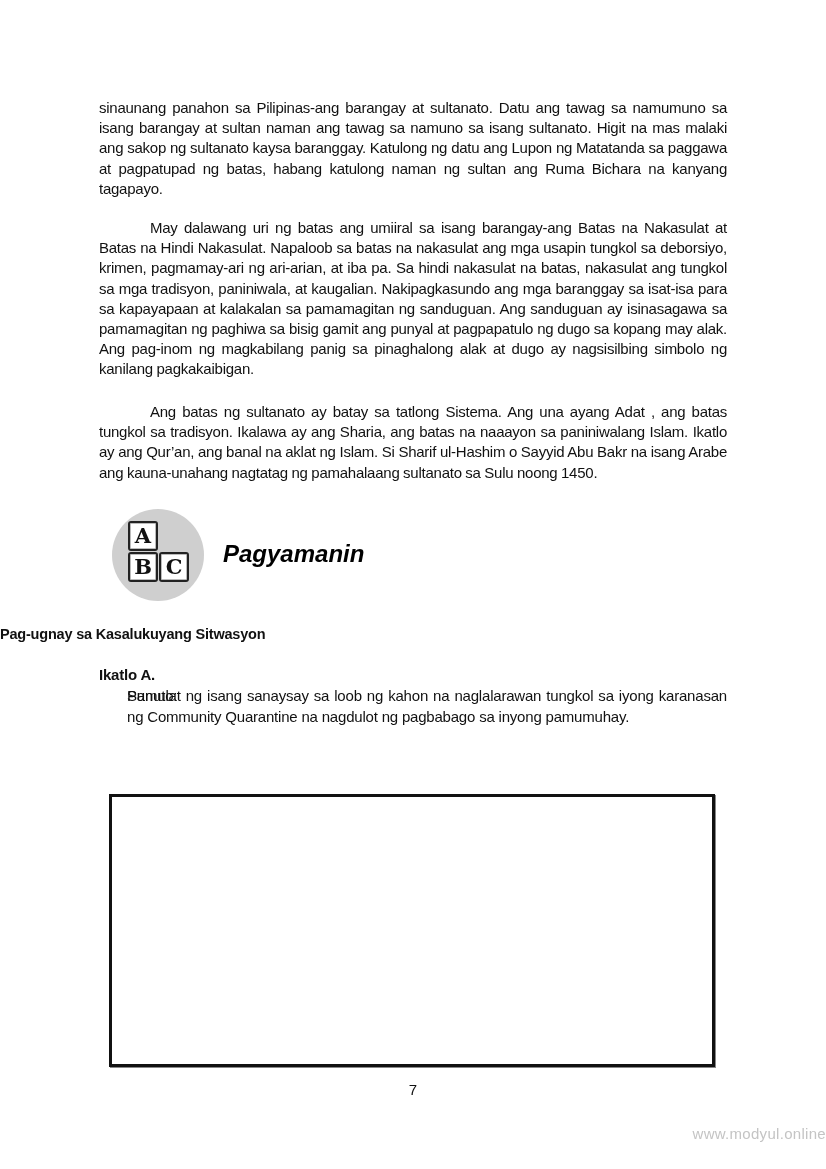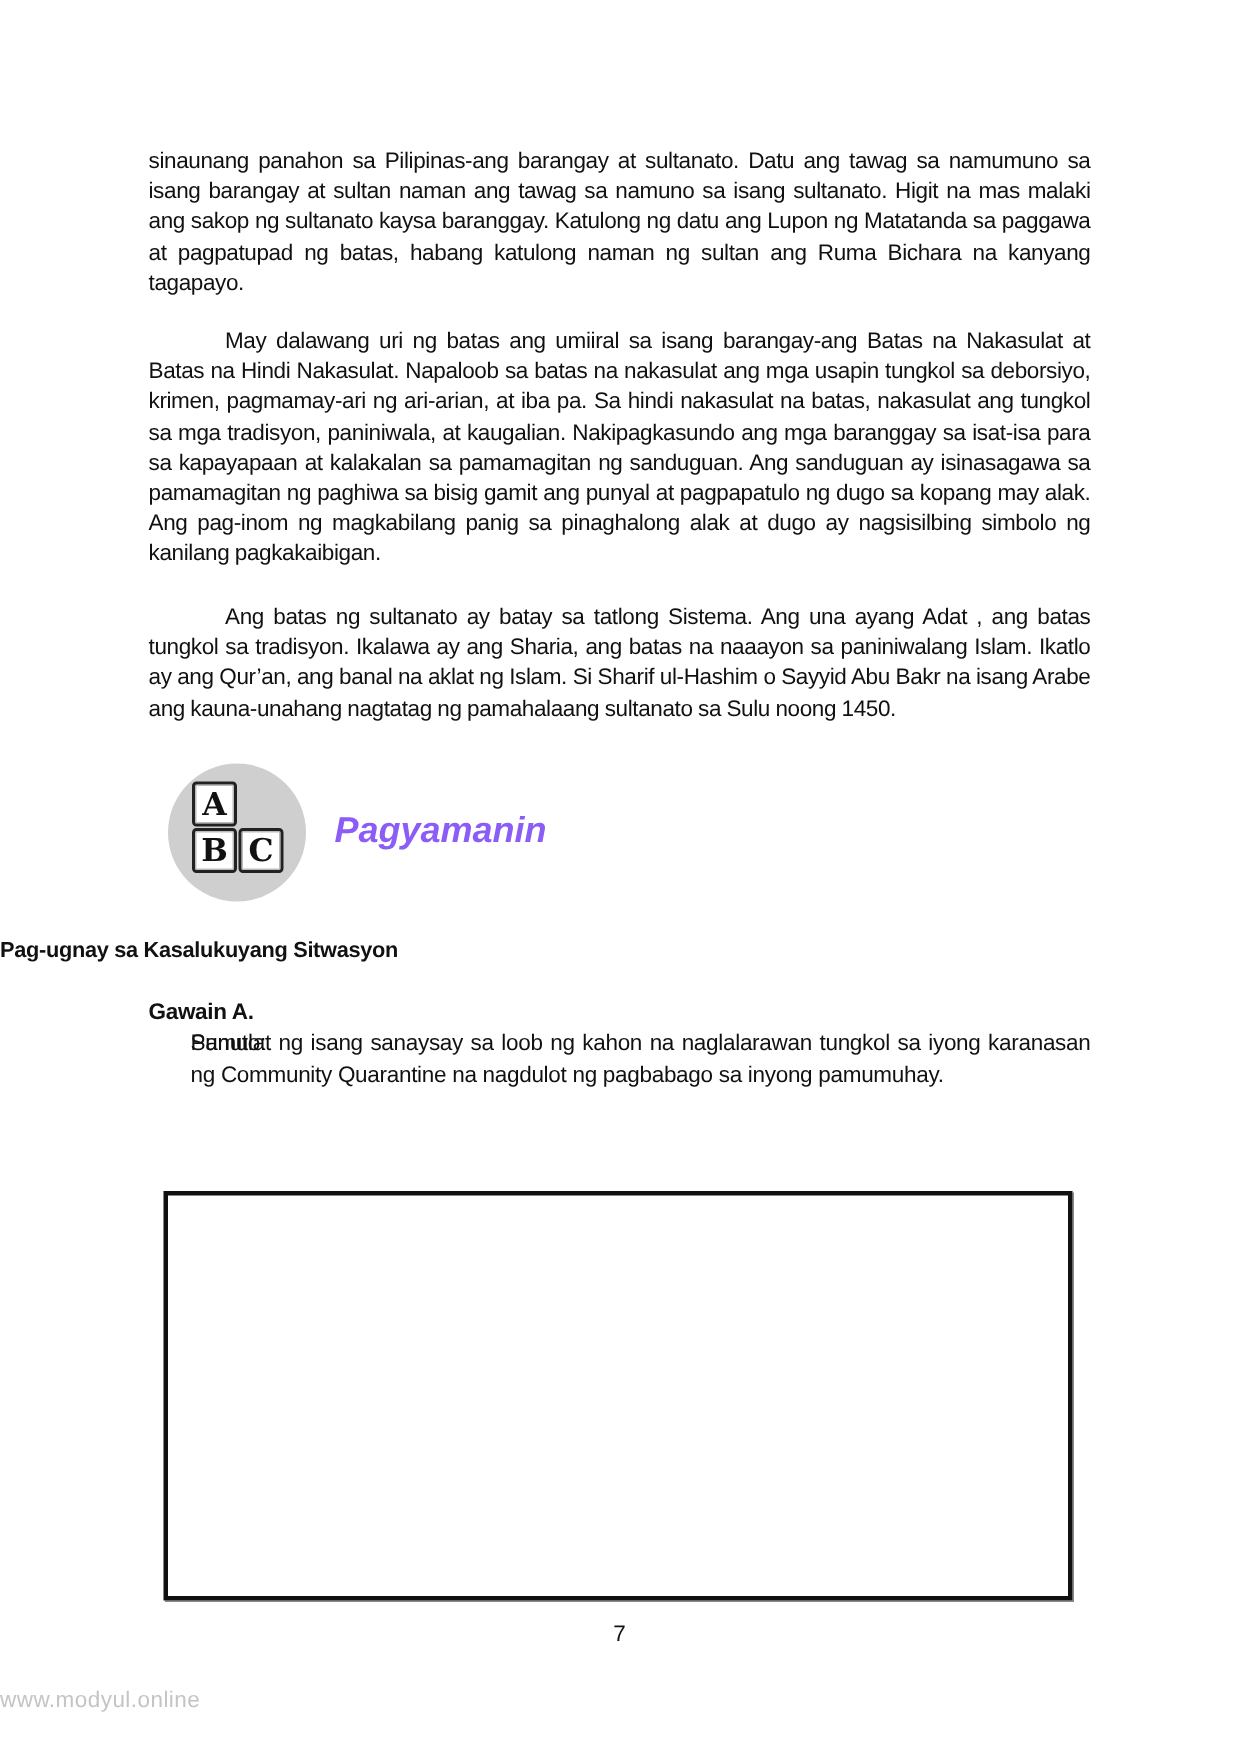--- a/index.html
+++ b/index.html
@@ -19,38 +19,38 @@
   .abc-circle { position: absolute; left: 0; top: 0; width: 92px; height: 92px; border-radius: 50%;
                 background: #cfcfcf; }
   .block { position: absolute; width: 26px; height: 26px; background: #fff; border: 2px solid #222;
            border-radius: 3px; box-shadow: inset 0 0 0 1px #bbb;
            font-family: "DejaVu Serif", serif; font-weight: bold; font-size: 21px; line-height: 26px;
            text-align: center; color: #111; }
   .blk-a { left: 16px; top: 12px; }
   .blk-b { left: 16px; top: 43px; }
   .blk-c { left: 47px; top: 43px; }
   .section-title { position: absolute; left: 111px; top: 31px; font-size: 24px; font-weight: bold;
-                   font-style: italic; color: #8b5cf6; }
+                   font-style: italic; color: #000000; }
 
   .subtitle { position: absolute; left: 0; width: 826px; top: 626px; 
               font-size: 14.5px; font-weight: bold; letter-spacing: -0.2px; }
 
   .activity-label { position: absolute; left: 99px; top: 666px; font-size: 15px; font-weight: bold;
                     letter-spacing: -0.2px; }
   .directions { position: absolute; left: 99px; top: 686px; width: 628px; font-size: 15px;
                 line-height: 20.6px; letter-spacing: -0.2px; }
   .directions .lbl { position: absolute; left: 0; top: 0; font-weight: normal; margin-left: 28px; }
   .directions .txt { margin-left: 28px; text-align: justify; text-indent: 0; }
 
   .answer-box { position: absolute; left: 109px; top: 794px; width: 600px; height: 267px;
                 border: 3px solid #111; background: #fff; box-shadow: 1px 1px 0 #888; }
 
   .page-number { position: absolute; left: 0; width: 826px; top: 1081px; text-align: center;
                  font-size: 15px; }
-  .watermark { position: absolute; left: 0; width: 826px; top: 1125px; text-align: left;
+  .watermark { position: absolute; left: 0; width: 826px; top: 1125px; text-align: right;
                font-size: 15px; color: #c4c4c4; letter-spacing: 0.3px; }
 </style>
 </head>
 <body>
 
 <div class="page">
 
   <p class="para p1">sinaunang panahon sa Pilipinas-ang barangay at sultanato. Datu ang tawag sa namumuno sa isang barangay at sultan naman ang tawag sa namuno sa isang sultanato. Higit na mas malaki ang sakop ng sultanato kaysa baranggay. Katulong ng datu ang Lupon ng Matatanda sa paggawa at pagpatupad ng batas, habang katulong naman ng sultan ang Ruma Bichara na kanyang tagapayo.</p>
   <p class="para p2 indent">May dalawang uri ng batas ang umiiral sa isang barangay-ang Batas na Nakasulat at Batas na Hindi Nakasulat. Napaloob sa batas na nakasulat ang mga usapin tungkol sa deborsiyo, krimen, pagmamay-ari ng ari-arian, at iba pa. Sa hindi nakasulat na batas, nakasulat ang  tungkol sa mga tradisyon, paniniwala, at kaugalian. Nakipagkasundo ang mga baranggay sa isat-isa para sa kapayapaan at kalakalan sa pamamagitan ng sanduguan. Ang sanduguan ay isinasagawa sa pamamagitan ng paghiwa sa bisig gamit ang punyal at pagpapatulo ng dugo sa kopang may alak. Ang pag-inom ng magkabilang panig sa pinaghalong alak at dugo ay nagsisilbing simbolo ng kanilang pagkakaibigan.</p>
   <p class="para p3 indent">Ang batas ng sultanato ay batay sa tatlong Sistema. Ang una ayang Adat , ang batas tungkol sa tradisyon. Ikalawa ay ang Sharia, ang batas na naaayon sa paniniwalang Islam. Ikatlo ay ang Qur’an, ang banal na aklat ng Islam. Si Sharif ul-Hashim o Sayyid Abu Bakr na isang Arabe ang kauna-unahang nagtatag ng pamahalaang sultanato sa Sulu noong 1450.</p>
@@ -59,21 +59,21 @@
     <div class="abc-circle">
       <div class="block blk-a">A</div>
       <div class="block blk-b">B</div>
       <div class="block blk-c">C</div>
     </div>
     <div class="section-title">Pagyamanin</div>
   </div>
 
   <div class="subtitle">Pag-ugnay sa Kasalukuyang Sitwasyon</div>
 
-  <div class="activity-label">Gawain A.</div>
+  <div class="activity-label">Ikatlo A.</div>
 
   <div class="directions">
     <span class="lbl">Panuto:</span>
     <div class="txt">Sumulat ng isang sanaysay sa loob ng kahon na naglalarawan tungkol sa iyong karanasan ng Community Quarantine na nagdulot ng pagbabago sa inyong pamumuhay.</div>
   </div>
 
   <div class="answer-box"></div>
 
   <div class="page-number">7</div>
   <div class="watermark">www.modyul.online</div>

